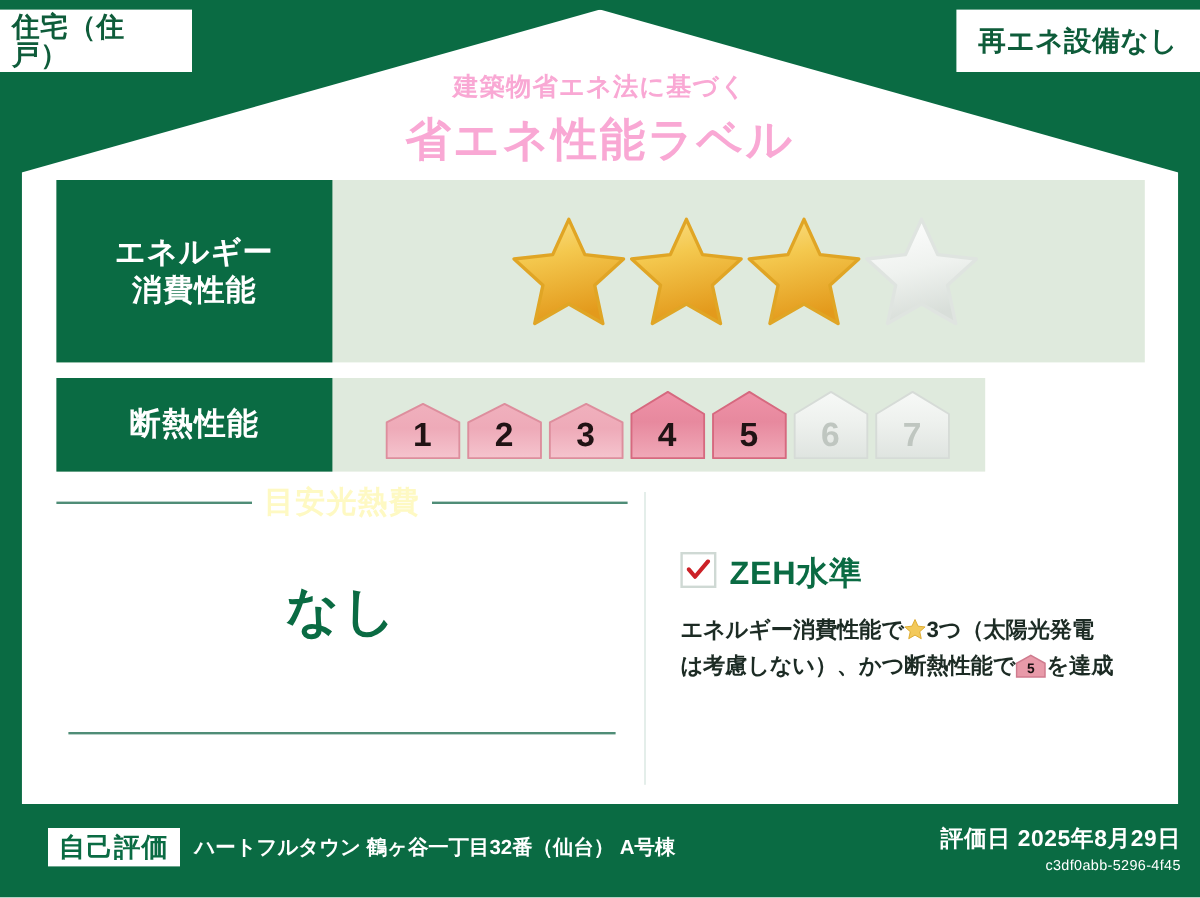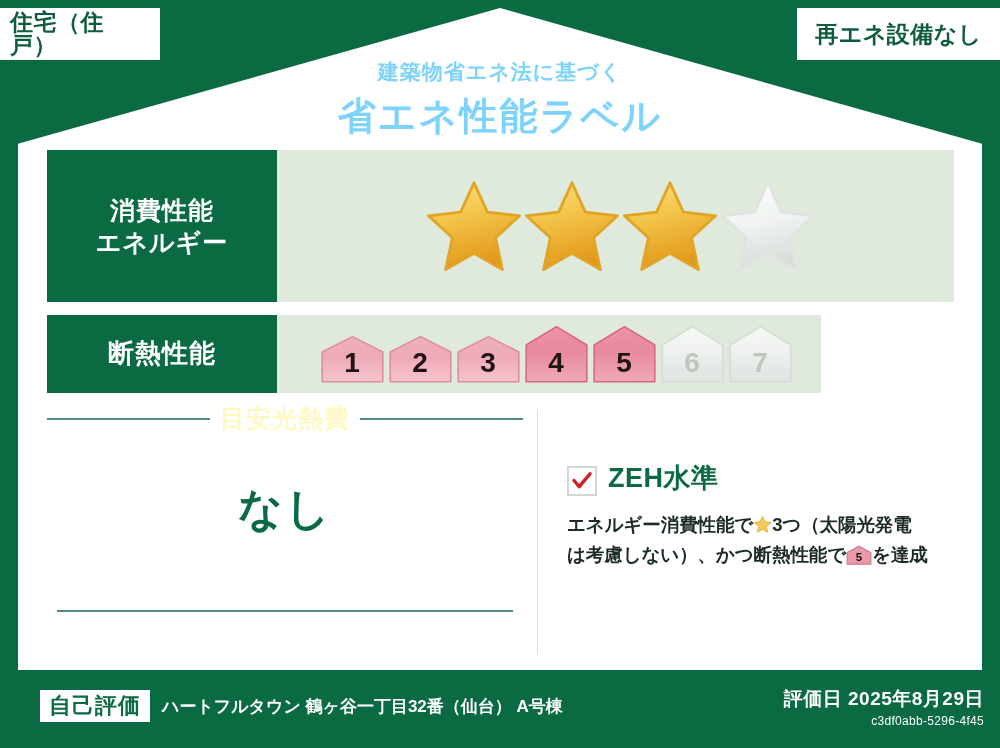--- a/index.html
+++ b/index.html
@@ -55,21 +55,21 @@
   .corner-tag.left  { left: 0px;  width: 160px; }
   .corner-tag.right { right: 0px; width: 203px; }
 
   
   .title-wrap {
     position: absolute;
     left: 0;
     top: 58px;
     width: 1000px;
     text-align: center;
-    color: #7dd3fc;
+    color: #f9a8d4;
   }
   .title-sub {
     font-size: 21px;
     font-weight: bold;
     letter-spacing: 1px;
     margin-bottom: 5px;
   }
   .title-main {
     font-size: 38px;
     font-weight: bold;
@@ -209,21 +209,21 @@
 
   
   .zeh {
     position: absolute;
     left: 520px;
     top: 58px;
     width: 420px;
   }
   .zeh-title {
     display: flex;
-    align-items: flex-end;
+    align-items: flex-start;
     gap: 11px;
     margin-bottom: 14px;
   }
   .checkbox {
     width: 30px;
     height: 30px;
     border: 2px solid #cfd9d4;
     background: #ffffff;
     box-sizing: border-box;
     display: flex;
@@ -310,22 +310,22 @@
 
   <div class="title-wrap">
     <div class="title-sub">建築物省エネ法に基づく</div>
     <div class="title-main">省エネ性能ラベル</div>
   </div>
 
   <div class="content">
 
     <div class="rating-row energy">
       <div class="rating-head">
+        <span>エネルギー</span>
         <span>消費性能</span>
-        <span>エネルギー</span>
       </div>
       <div class="rating-body">
         <div class="stars" id="stars">
             <svg viewBox="0 0 24 24" class="star">
               <defs>
                 <linearGradient id="sg0" x1="0" y1="0" x2="0.25" y2="1">
                   <stop offset="0%" stop-color="#fae08a"></stop>
                   <stop offset="40%" stop-color="#f4c84e"></stop>
                   <stop offset="100%" stop-color="#e39a1c"></stop>
                 </linearGradient>

